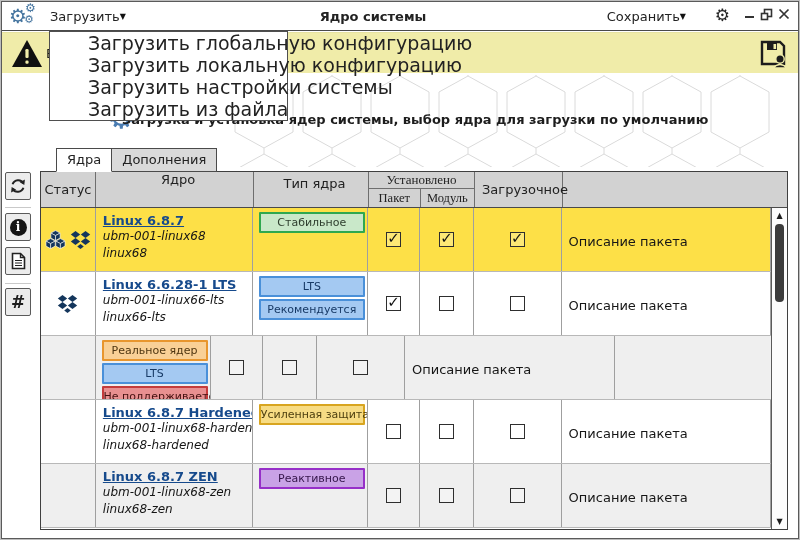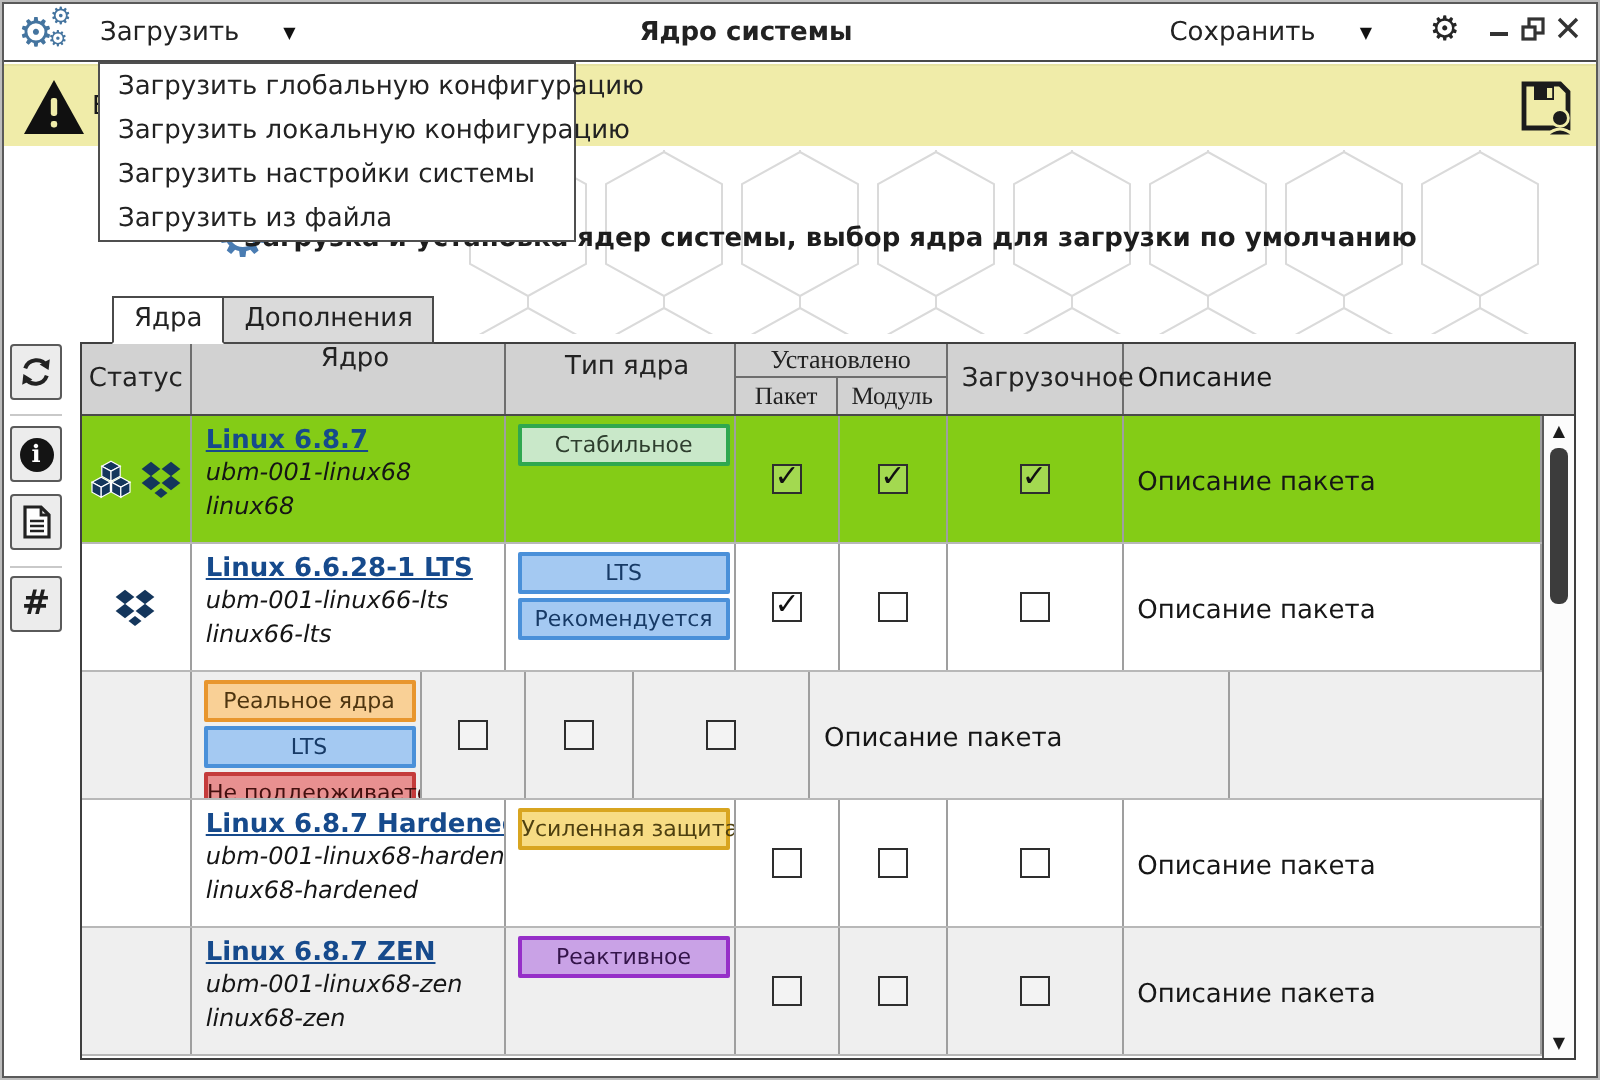--- a/index.html
+++ b/index.html
@@ -5,21 +5,21 @@
   html,body{margin:0;padding:0;background:#d8d8d8;font-family:"DejaVu Sans",sans-serif;}
   *{box-sizing:border-box;}
   .window{position:absolute;left:1px;top:1px;width:798px;height:538px;background:#fff;
           border:1px solid #5a5a5a;outline:1px solid #bdbdbd;overflow:hidden;color:#222;}
   
   .toolbar{position:absolute;left:0;top:0;right:0;height:29px;background:#fff;border-bottom:1px solid #4a4a4a;}
   .appicon{position:absolute;left:7px;top:2px;width:34px;height:26px;color:#44749f;}
   .appicon .g1{position:absolute;left:0;top:0;font-size:20px;}
   .appicon .g2{position:absolute;left:16px;top:-3px;font-size:12px;}
   .appicon .g3{position:absolute;left:15px;top:9px;font-size:11px;}
-  .menubtn{position:absolute;top:0;height:29px;display:flex;align-items:center;gap:22px;font-size:13px;cursor:default;}
+  .menubtn{position:absolute;top:0;height:29px;display:flex;align-items:center;gap:0;font-size:13px;cursor:default;}
   #load-btn{left:48px;}
   #save-btn{right:112px;}
   .dd-arrow{font-size:8px;color:#111;}
   .wtitle{position:absolute;left:371px;top:0;height:29px;transform:translateX(-50%);
           display:flex;align-items:center;font-size:13px;font-weight:bold;}
   .gearbtn{position:absolute;right:68px;top:5px;font-size:17px;color:#262626;line-height:1;}
   .winctrl{position:absolute;top:4px;width:16px;height:16px;display:flex;align-items:center;justify-content:center;}
   #btn-min{right:40px;} #btn-max{right:24px;} #btn-close{right:6px;}
   
   .banner{position:absolute;left:0;top:30px;right:0;height:41px;background:#f0eca9;border-top:1px solid #e6e2a0;}
@@ -53,38 +53,38 @@
   .c-pkg{width:52px;} .c-mod{width:54px;} .c-boot{width:88px;} .c-desc{width:210px;border-right:none;}
   .hdesc-col{width:226px !important;}
   .hgroup{width:106px;border-right:1px solid #6e6e6e;display:flex;flex-direction:column;font-family:Liberation Serif, serif;}
   .hgtop{height:17px;display:flex;align-items:center;justify-content:center;border-bottom:1px solid #6e6e6e;}
   .hgbot{display:flex;flex:1;}
   .hsub{display:flex;align-items:center;justify-content:center;font-size:12.5px;}
   .hsub.c-pkg{border-right:1px solid #6e6e6e;}
   .tbody{position:absolute;left:0;top:36px;right:16px;bottom:0;overflow:hidden;}
   .trow{display:flex;height:64px;border-bottom:1px solid #b8b8b8;background:#fff;}
   .trow.shade{background:#efefef;}
-  .trow.sel{background:#84cc16;}
+  .trow.sel{background:#fde047;}
   .cell{border-right:1px solid #9f9f9f;padding:5px 4px 2px 7px;overflow:hidden;}
   .c-status{display:flex;align-items:center;justify-content:center;gap:2px;padding:0 2px;}
   .c-kernel{display:flex;flex-direction:column;}
   .klink{font-size:13px;font-weight:bold;color:#164a8c;text-decoration:underline;white-space:nowrap;}
   .kid{font-size:12px;font-style:italic;color:#151515;line-height:1.45;white-space:nowrap;}
   .c-type{display:flex;flex-direction:column;align-items:center;gap:2px;padding-top:4px;}
   .tag{width:106px;text-align:center;font-size:11px;padding:2px 0;border:2px solid;border-radius:1px;white-space:nowrap;}
   .c-cb{display:flex;align-items:center;justify-content:center;padding:0;}
   .cb{width:15px;height:15px;border:1.6px solid #2e2e2e;background:rgba(255,255,255,0.25);
       font-size:15px;font-weight:bold;line-height:11px;text-align:center;color:#111;}
   .c-desc{display:flex;align-items:center;font-size:13px;color:#161616;}
   .vscroll{position:absolute;right:0;top:36px;bottom:0;width:16px;background:#fcfcfc;border-left:1px solid #5a5a5a;}
   .sarrow{position:absolute;left:0;width:15px;text-align:center;font-size:8px;color:#1c1c1c;}
   .sthumb{position:absolute;left:3px;top:16px;width:9px;height:78px;background:#3c3c3c;border-radius:4px;}
   
   .menu{position:absolute;left:47px;top:29px;width:239px;background:#fff;border:1px solid #4f4f4f;z-index:50;}
-  .menu-item{font-size:13px;padding:2px 9px;height:22px;display:flex;align-items:center;white-space:nowrap;}
+  .menu-item{font-size:19px;padding:2px 9px;height:22px;display:flex;align-items:center;white-space:nowrap;margin-left:29px;}
   .sicon{display:inline-flex;}
 </style>
 </head>
 <body>
 
 <div class="window">
 
   <div class="toolbar">
     <div class="appicon">
       <span class="g1">⚙</span>
@@ -197,21 +197,20 @@
       <div class="hcell c-kernel">Ядро</div>
       <div class="hcell c-type">Тип ядра</div>
       <div class="hgroup">
         <div class="hgtop">Установлено</div>
         <div class="hgbot">
           <div class="hsub c-pkg">Пакет</div>
           <div class="hsub c-mod">Модуль</div>
         </div>
       </div>
       <div class="hcell c-boot">Загрузочное</div>
-      <div class="hcell c-desc hdesc-col">Описание</div>
     </div>
     <div class="tbody">
         <div class="trow sel">
           <div class="cell c-status">
             <span class="sicon">
               <svg width="23" height="21" viewBox="0 0 23 21">
                 <g transform="translate(11.5 5)">
                   <polygon points="0,-3.4 4.6,-0.9 0,1.6 -4.6,-0.9" fill="#14365c" stroke="#fff" stroke-width="0.6"></polygon>
                   <polygon points="-4.6,-0.9 0,1.6 0,6.6 -4.6,4.1" fill="#14365c" stroke="#fff" stroke-width="0.6"></polygon>
                   <polygon points="4.6,-0.9 0,1.6 0,6.6 4.6,4.1" fill="#14365c" stroke="#fff" stroke-width="0.6"></polygon>
@@ -285,21 +284,21 @@
             <div class="cb"></div>
           </div>
           <div class="cell c-cb c-boot" style="width: 88px;">
             <div class="cb"></div>
           </div>
           <div class="cell c-desc">Описание пакета</div>
         </div>
         <div class="trow shade">
           <div class="cell c-status"></div>
           <div class="cell c-type">
-            <div class="tag" style="background:#f9d096;border-color:#e8962e;color:#4e3510">Реальное ядра</div>
+            <div class="tag" style="background:#f9d096;border-color:#e8962e;color:#4e3510">Реальное ядер</div>
             <div class="tag" style="background:#a4c9f2;border-color:#4a90d9;color:#173a66">LTS</div>
             <div class="tag" style="background:#e89090;border-color:#c43b3b;color:#44100f">Не поддерживается</div>
           </div>
           <div class="cell c-cb c-pkg" style="width: 52px;">
             <div class="cb"></div>
           </div>
           <div class="cell c-cb c-mod" style="width: 54px;">
             <div class="cb"></div>
           </div>
           <div class="cell c-cb c-boot" style="width: 88px;">

